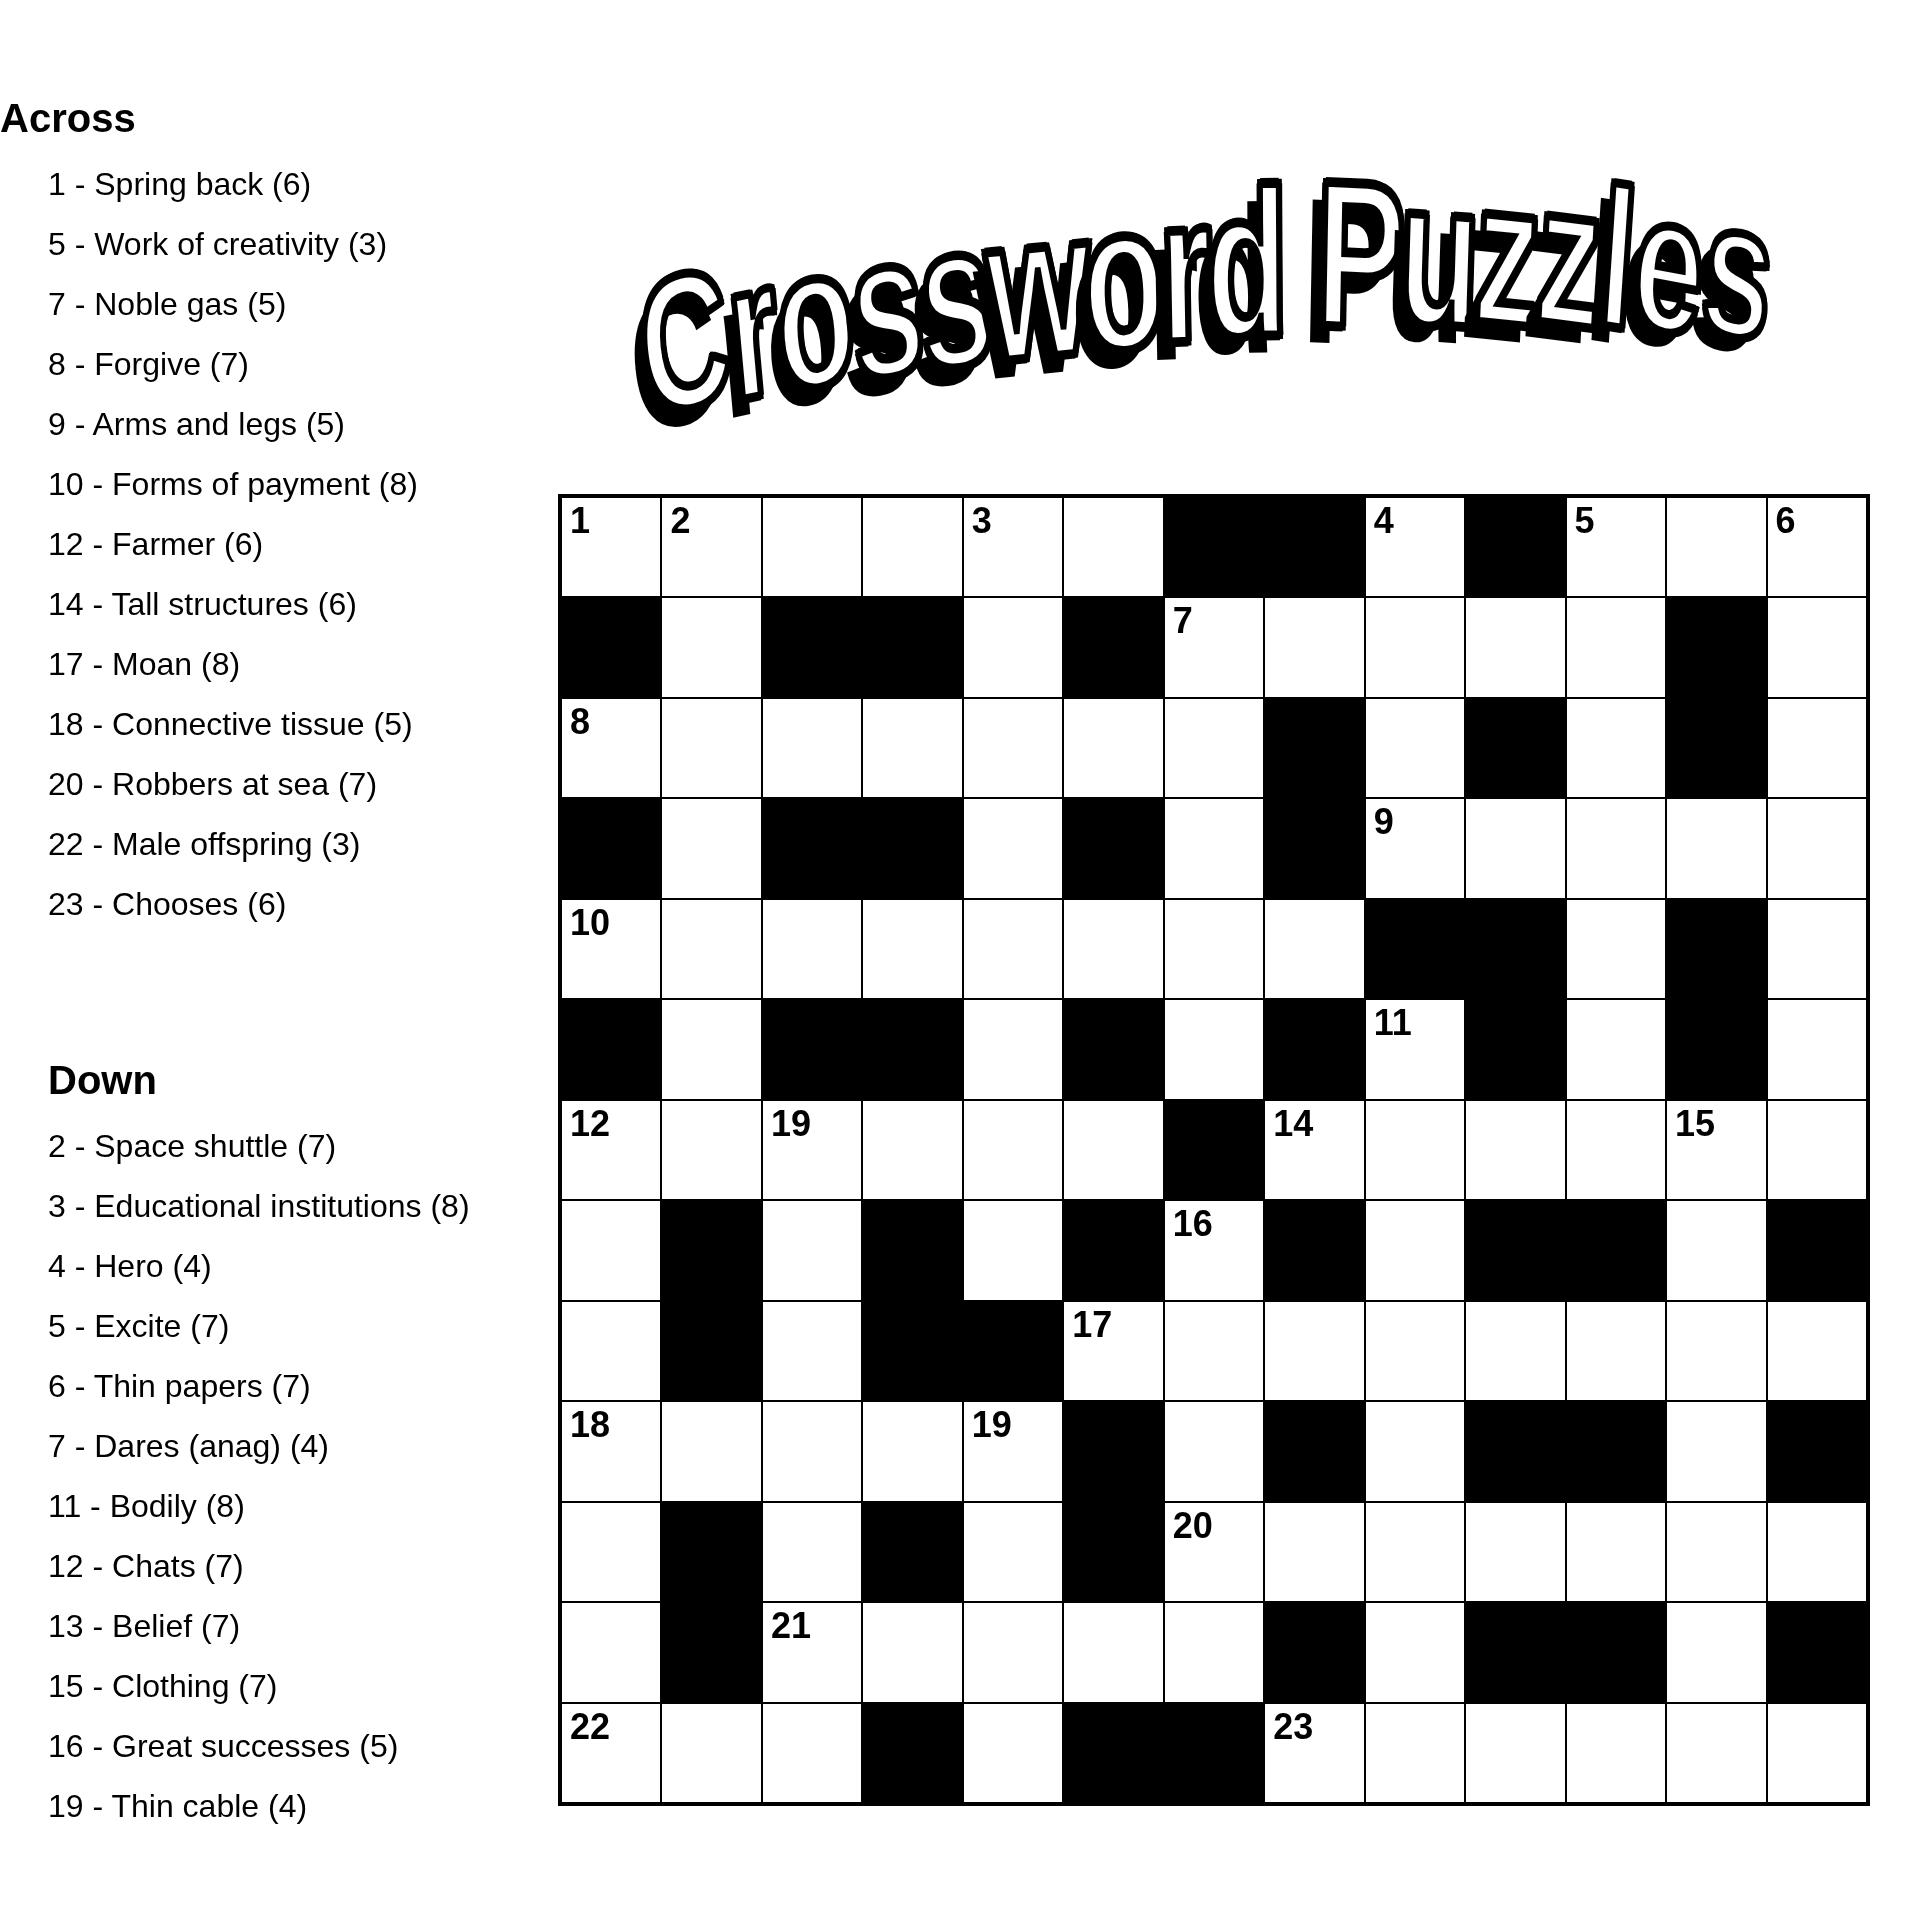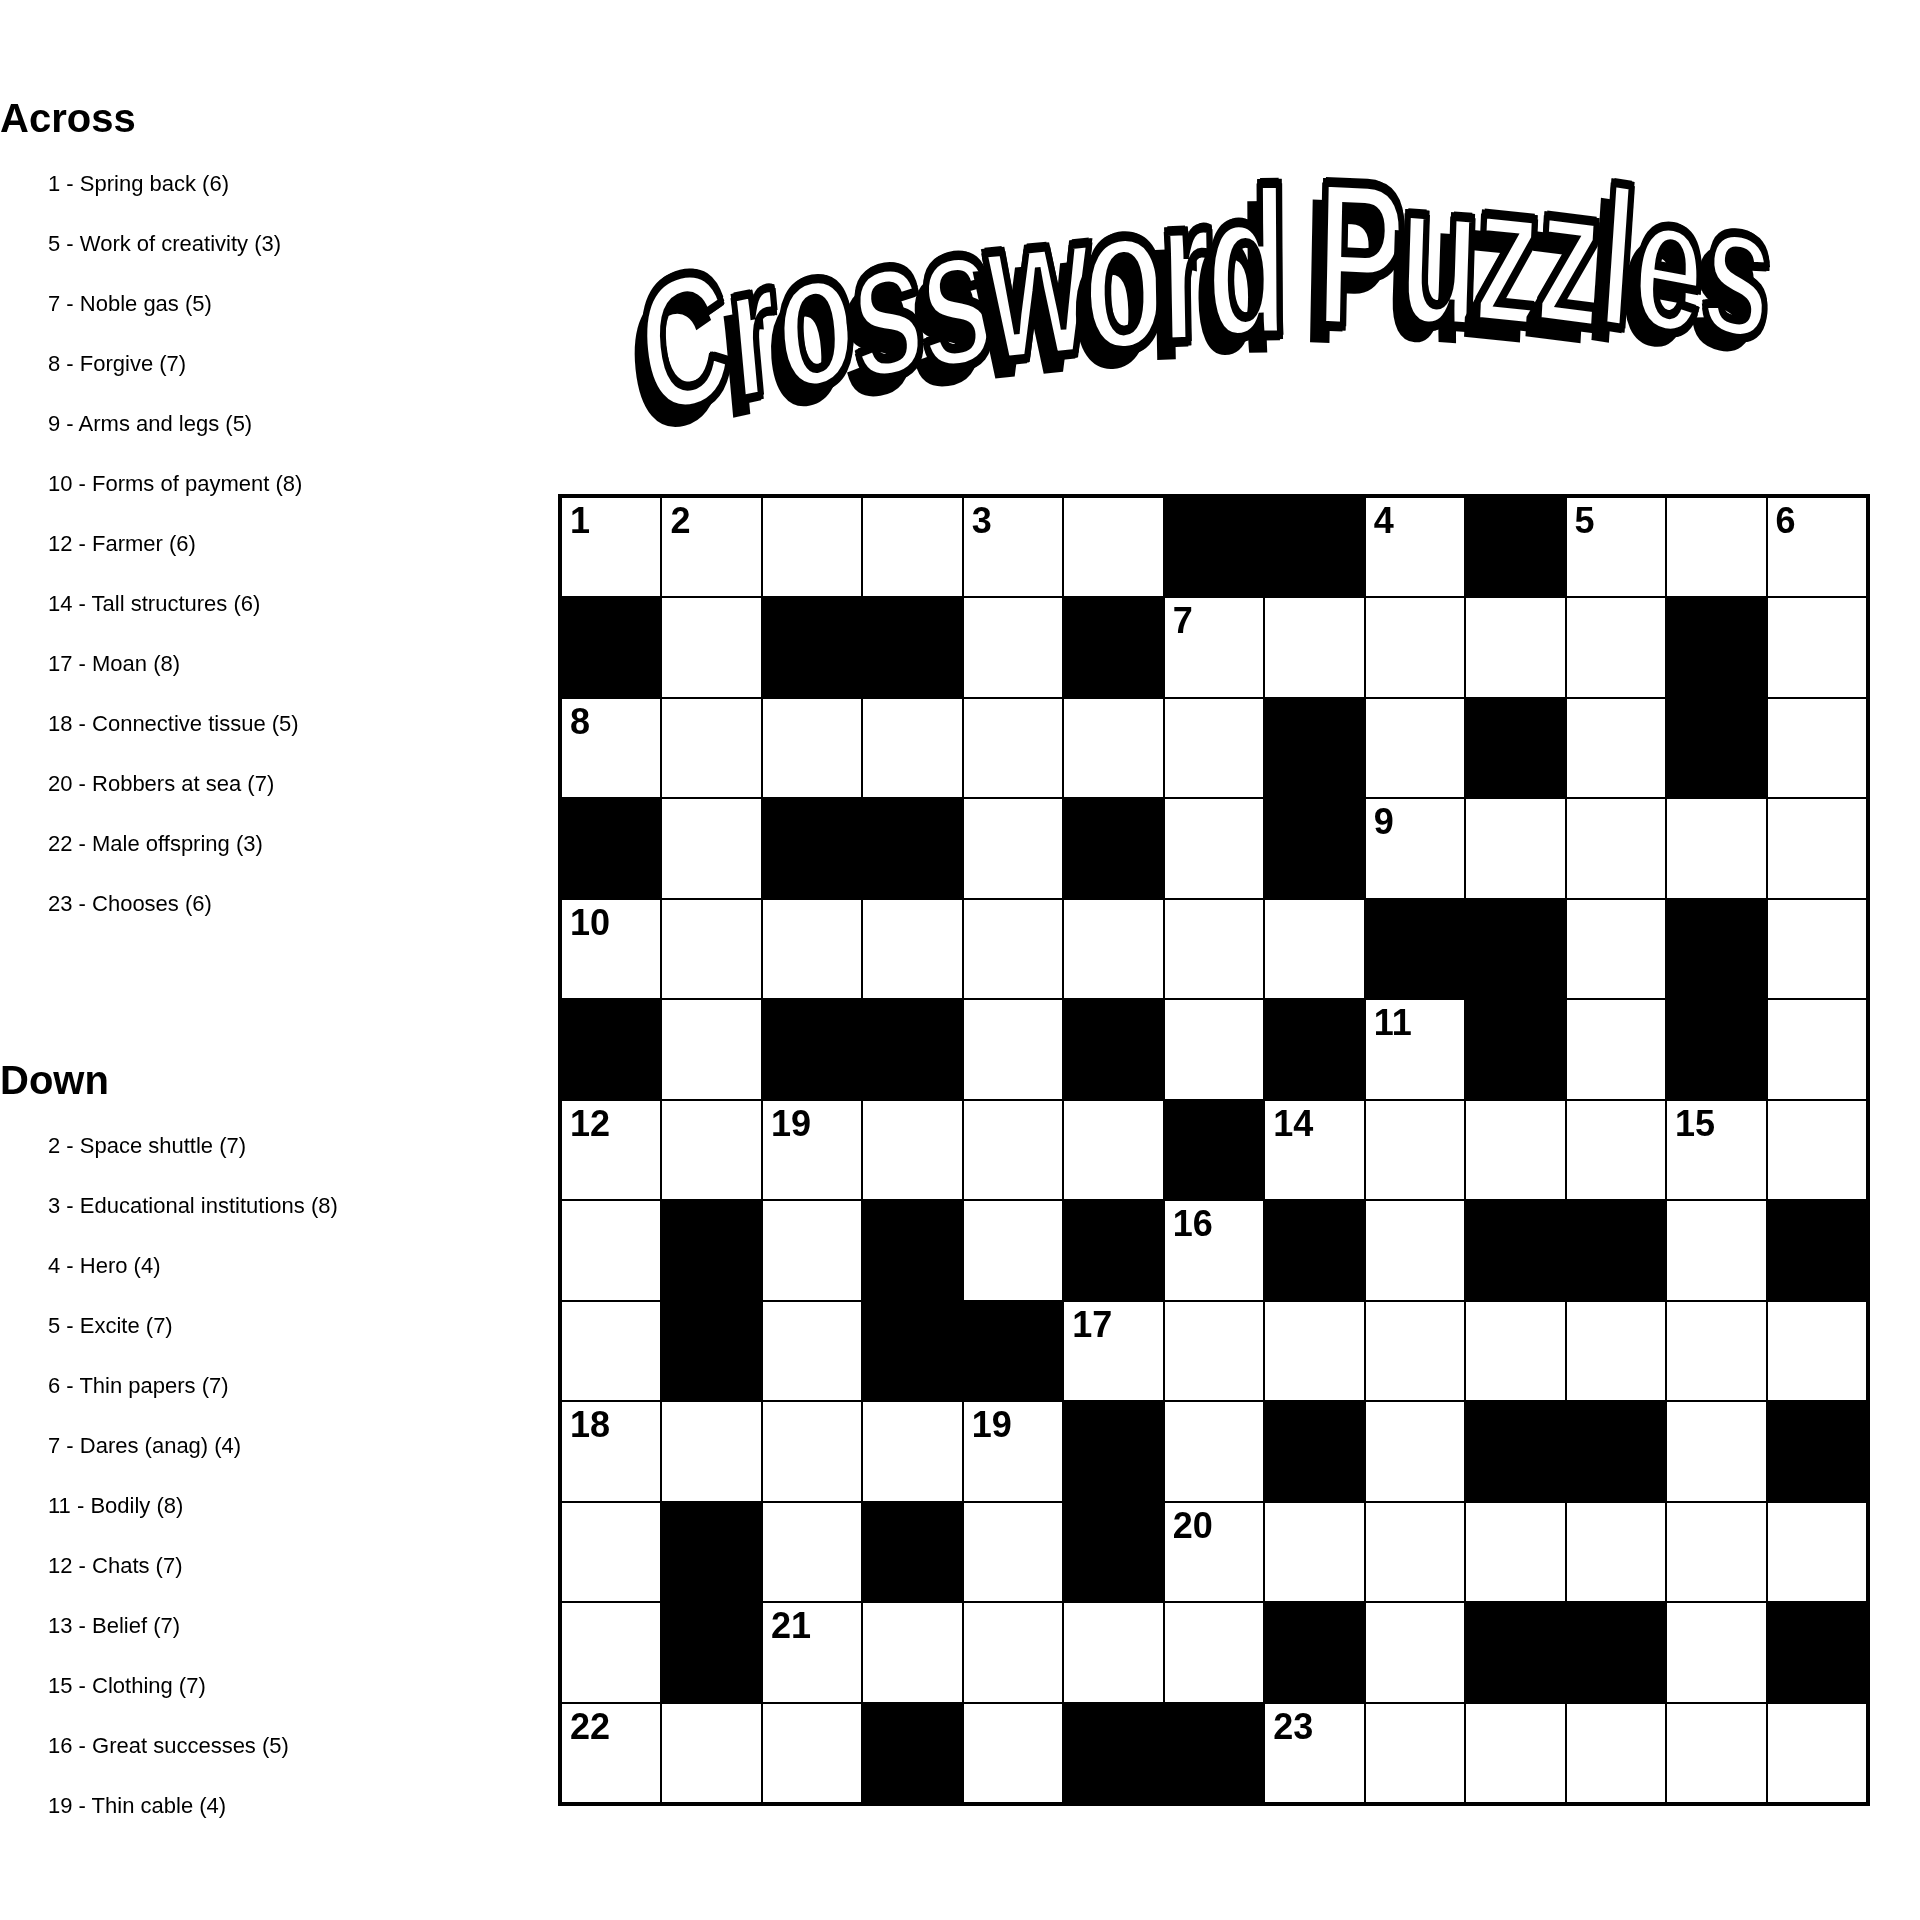--- a/index.html
+++ b/index.html
@@ -16,28 +16,28 @@
   .clues{position:absolute;left:0;}
   .clues h2{
     margin:0;
     font-size:40px;
     font-weight:bold;
     line-height:1.1;
   }
   .clues-across{top:96px;}
   .clues-across h2{}
   .clues-down{top:1058px;}
-  .clues-down h2{}
+  .clues-down h2{padding-left:48px;}
   .clues ul{
     list-style:none;
     margin:14px 0 0 0;
     padding:0 0 0 48px;
   }
   .clues li{
-    font-size:22px;
+    font-size:32px;
     height:60px;
     display:flex;
     align-items:center;
     white-space:nowrap;
   }
 
   
   .title{
     position:absolute;
     left:640px;

